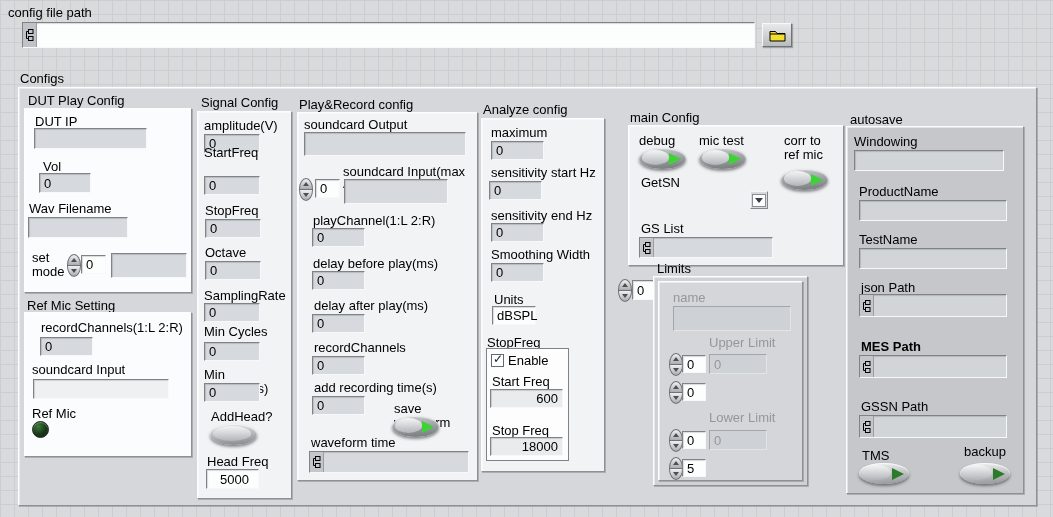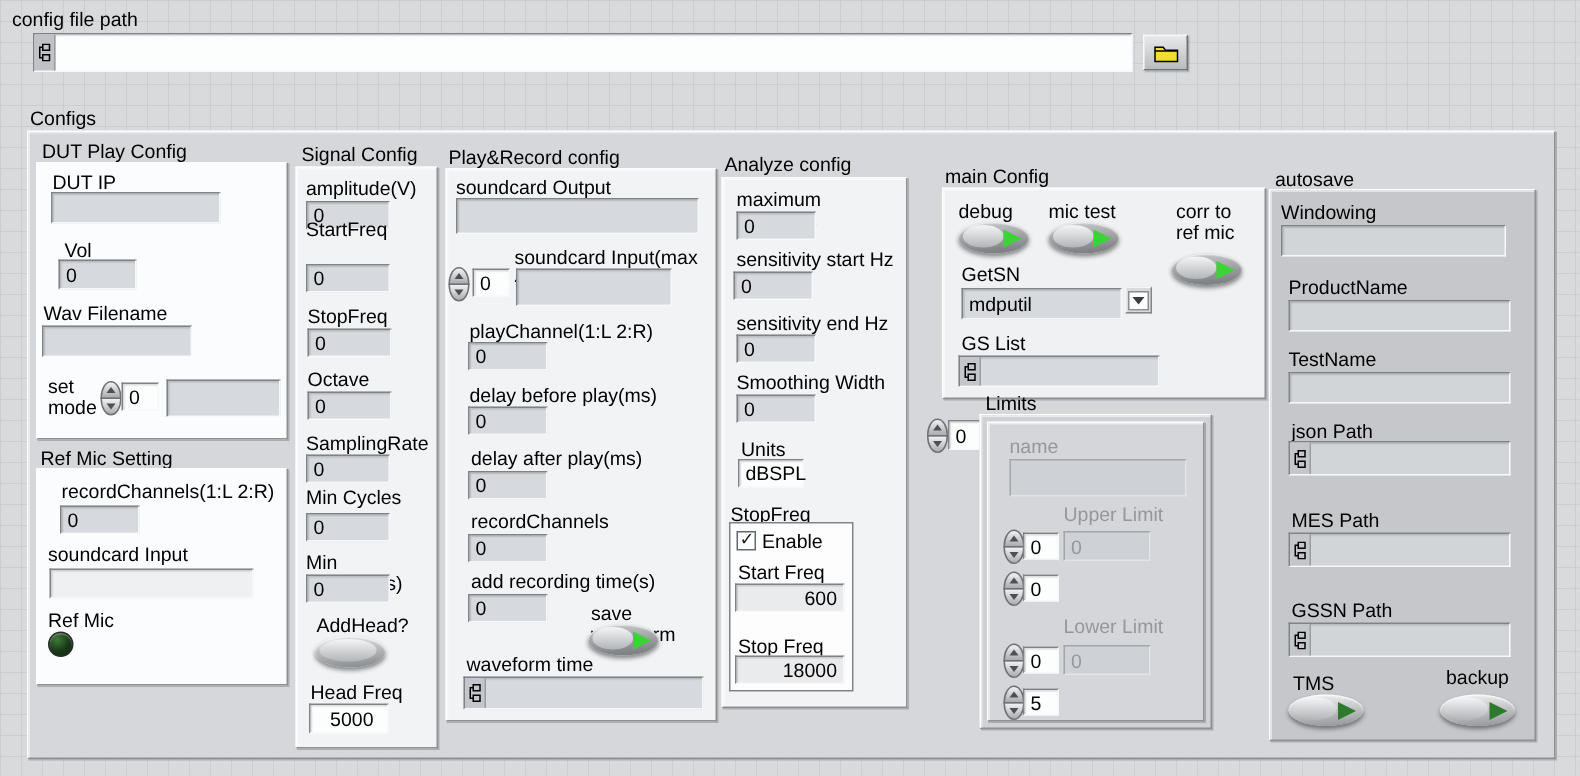--- a/index.html
+++ b/index.html
@@ -278,23 +278,20 @@
     <div class="lbl" style="left:70px;top:8px;">mic test</div>
     <div class="toggle" style="left:70px;top:22px;width:47px;height:21px;">
         <span class="tri bright"></span>
       </div>
     <div class="lbl" style="left:155px;top:8px;">corr to
 ref mic</div>
     <div class="toggle" style="left:152px;top:43px;width:47px;height:21px;">
         <span class="tri bright"></span>
       </div>
     <div class="lbl" style="left:12px;top:50px;">GetSN</div>
-    <div class="in" style="left:12px;top:66px;width:107px;height:21px;">
-        <span>mdputil</span>
-      </div>
     <div class="ddbtn" style="left:121px;top:65px;width:18px;height:18px;">
         <span class="ddinner"></span>
       </div>
     <div class="lbl" style="left:12px;top:96px;">GS List</div>
     <div class="in pathctl" style="left:10px;top:111px;width:134px;height:21px;">
       <span class="pathglyph">
         <svg width="9" height="12" viewBox="0 0 9 12">
             <rect x="3.5" y="0.5" width="4.5" height="4" fill="none" stroke="#000"></rect>
             <rect x="3.5" y="7.5" width="4.5" height="4" fill="none" stroke="#000"></rect>
             <path d="M3.5 2.5 H1.5 V9.5 H3.5" fill="none" stroke="#000"></path>
@@ -375,21 +372,21 @@
     <div class="in autos pathctl" style="left:12px;top:167px;width:148px;height:23px;">
       <span class="pathglyph">
           <svg width="9" height="12" viewBox="0 0 9 12">
             <rect x="3.5" y="0.5" width="4.5" height="4" fill="none" stroke="#000"></rect>
             <rect x="3.5" y="7.5" width="4.5" height="4" fill="none" stroke="#000"></rect>
             <path d="M3.5 2.5 H1.5 V9.5 H3.5" fill="none" stroke="#000"></path>
           </svg>
         </span>
       <span class="pathval"></span>
     </div>
-    <div class="lbl" style="left:14px;top:213px;">MES Path</div>
+    <div class="lbl" style="left:14px;top:213px;font-weight:bold;">MES Path</div>
     <div class="in autos pathctl" style="left:12px;top:228px;width:148px;height:23px;">
       <span class="pathglyph">
           <svg width="9" height="12" viewBox="0 0 9 12">
             <rect x="3.5" y="0.5" width="4.5" height="4" fill="none" stroke="#000"></rect>
             <rect x="3.5" y="7.5" width="4.5" height="4" fill="none" stroke="#000"></rect>
             <path d="M3.5 2.5 H1.5 V9.5 H3.5" fill="none" stroke="#000"></path>
           </svg>
         </span>
       <span class="pathval"></span>
     </div>

